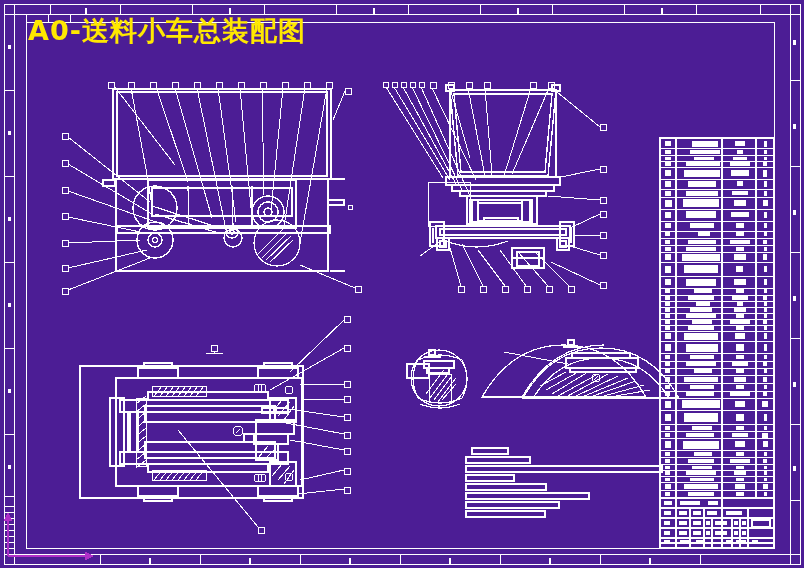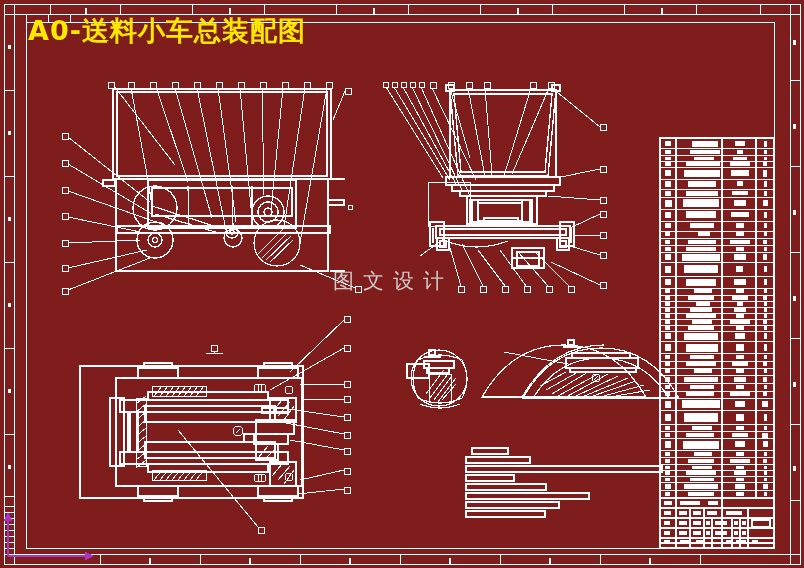--- a/index.html
+++ b/index.html
@@ -1,18 +1,18 @@
 <!DOCTYPE html>
 <html><head>
 <meta charset="utf-8">
 <style>
   html,body{margin:0;padding:0;background:#000;}
   body{width:804px;height:568px;overflow:hidden;
        font-family:"Liberation Sans", sans-serif;}
-  #stage{position:relative;width:804px;height:568px;background:#7f1d1d;overflow:hidden;}
+  #stage{position:relative;width:804px;height:568px;background:#4c1d95;overflow:hidden;}
   #stage svg{position:absolute;left:0;top:0;}
   .ttl{position:absolute;left:28px;top:17px;font-size:27px;font-weight:bold;
        letter-spacing:1px;line-height:1;white-space:nowrap;
        font-family:"DejaVu Sans","Liberation Sans",sans-serif;}
   .wm{position:absolute;left:333px;top:267px;font-size:21px;color:#d8d8d8;
       letter-spacing:9px;white-space:nowrap;opacity:.92;
       font-family:"DejaVu Sans","Liberation Sans",sans-serif;}
 </style>
 </head>
 <body>
@@ -787,15 +787,14 @@
           <rect x="726" y="540" width="6" height="3"></rect>
         <rect x="736" y="540" width="10" height="3"></rect>
           <rect x="752" y="540" width="6" height="3"></rect>
       </g>
     </g>
 
   </svg>
 
   <div class="ttl" style="color:#ffe800">A0-送料小车总装配图</div>
 
-  <div class="wm" style="color: rgb(216, 216, 216);">图文设计</div>
 
 </div>
 
 </body></html>

